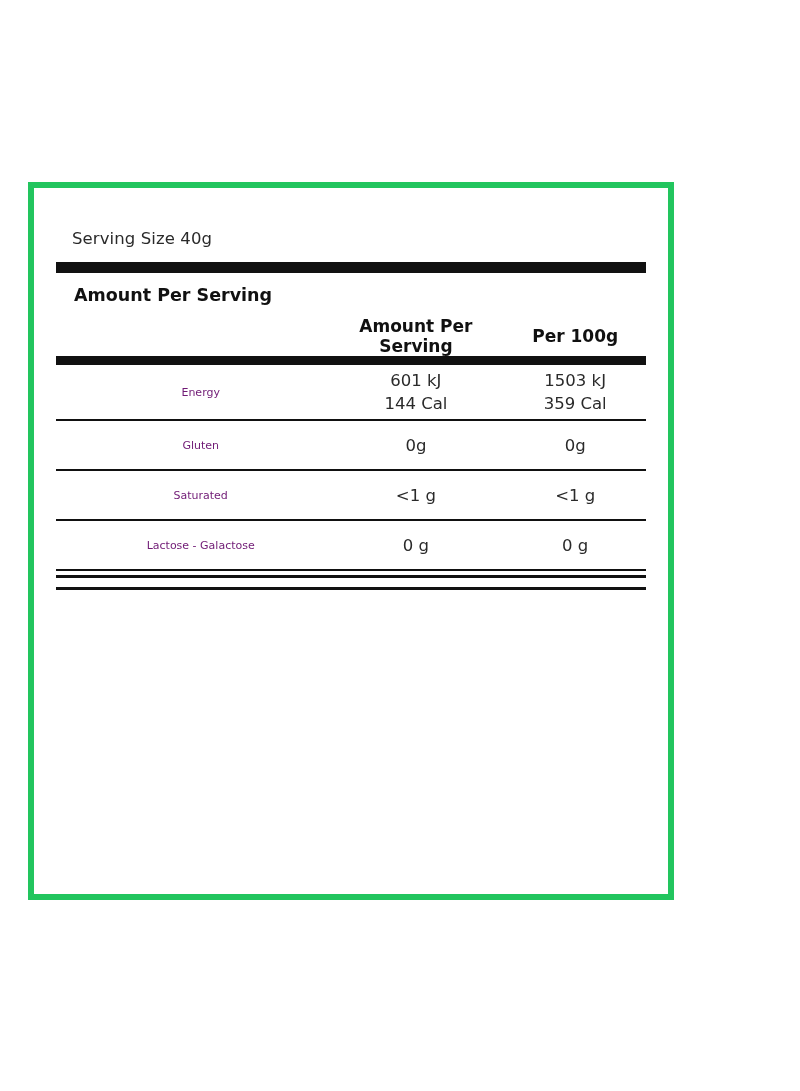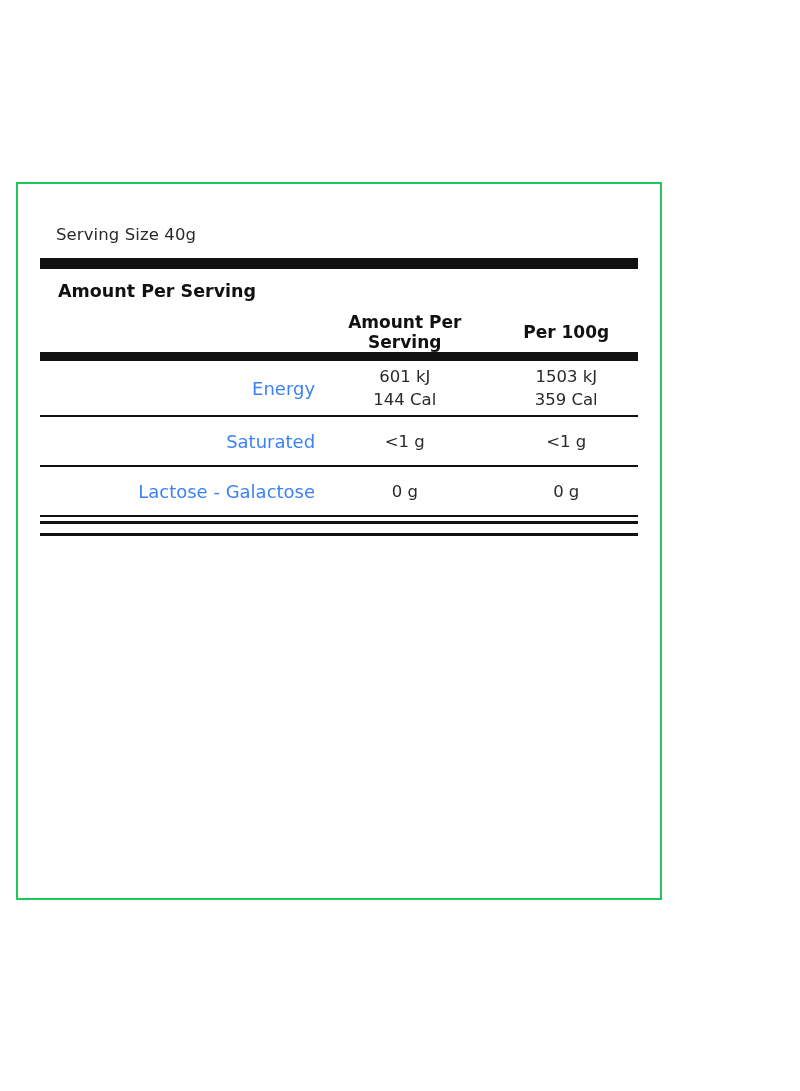--- a/index.html
+++ b/index.html
@@ -11,25 +11,25 @@
     width: 800px;
     height: 1091px;
     font-family: "DejaVu Sans", sans-serif;
     color: #1a1a1a;
     position: relative;
     overflow: hidden;
   }
 
   .panel {
     position: absolute;
-    left: 16px;
+    left: 28px;
     top: 182px;
     width: 646px;
     height: 718px;
-    border: 2px solid #22c55e;
+    border: 6px solid #22c55e;
     box-sizing: border-box;
     background: #ffffff;
   }
 
   .inner {
     position: absolute;
     left: 22px;
     top: 22px;
     right: 22px;
     bottom: 20px;
@@ -86,24 +86,24 @@
   }
   .head-row th.label-cell { text-align: left; }
 
   .data-row td {
     font-size: 16.5px;
     color: #2a2a2a;
     border-bottom: 2px solid #111111;
     height: 48px;
   }
   .data-row td.label-cell {
-    text-align: right;
+    text-align: center;
     padding-left: 18px;
-    font-size: 18px;
-    color: #3b82f6;
+    font-size: 11px;
+    color: #701a75;
   }
   .data-row td.val-cell {
     text-align: center;
   }
   .energy-row td { height: 54px; }
   .energy-row td.val-cell {
     line-height: 23px;
   }
   .energy-row td.label-cell {
     vertical-align: middle;
@@ -160,20 +160,25 @@
             <div>601 kJ</div>
             <div>144 Cal</div>
           </td>
           <td class="val-cell">
             <div>1503 kJ</div>
             <div>359 Cal</div>
           </td>
         </tr>
 
 
+        <tr class="data-row">
+          <td class="label-cell">Gluten</td>
+          <td class="val-cell">0g</td>
+          <td class="val-cell">0g</td>
+        </tr>
 
 
         <tr class="data-row">
           <td class="label-cell">Saturated</td>
           <td class="val-cell">&lt;1 g</td>
           <td class="val-cell">&lt;1 g</td>
         </tr>
 
 
 

